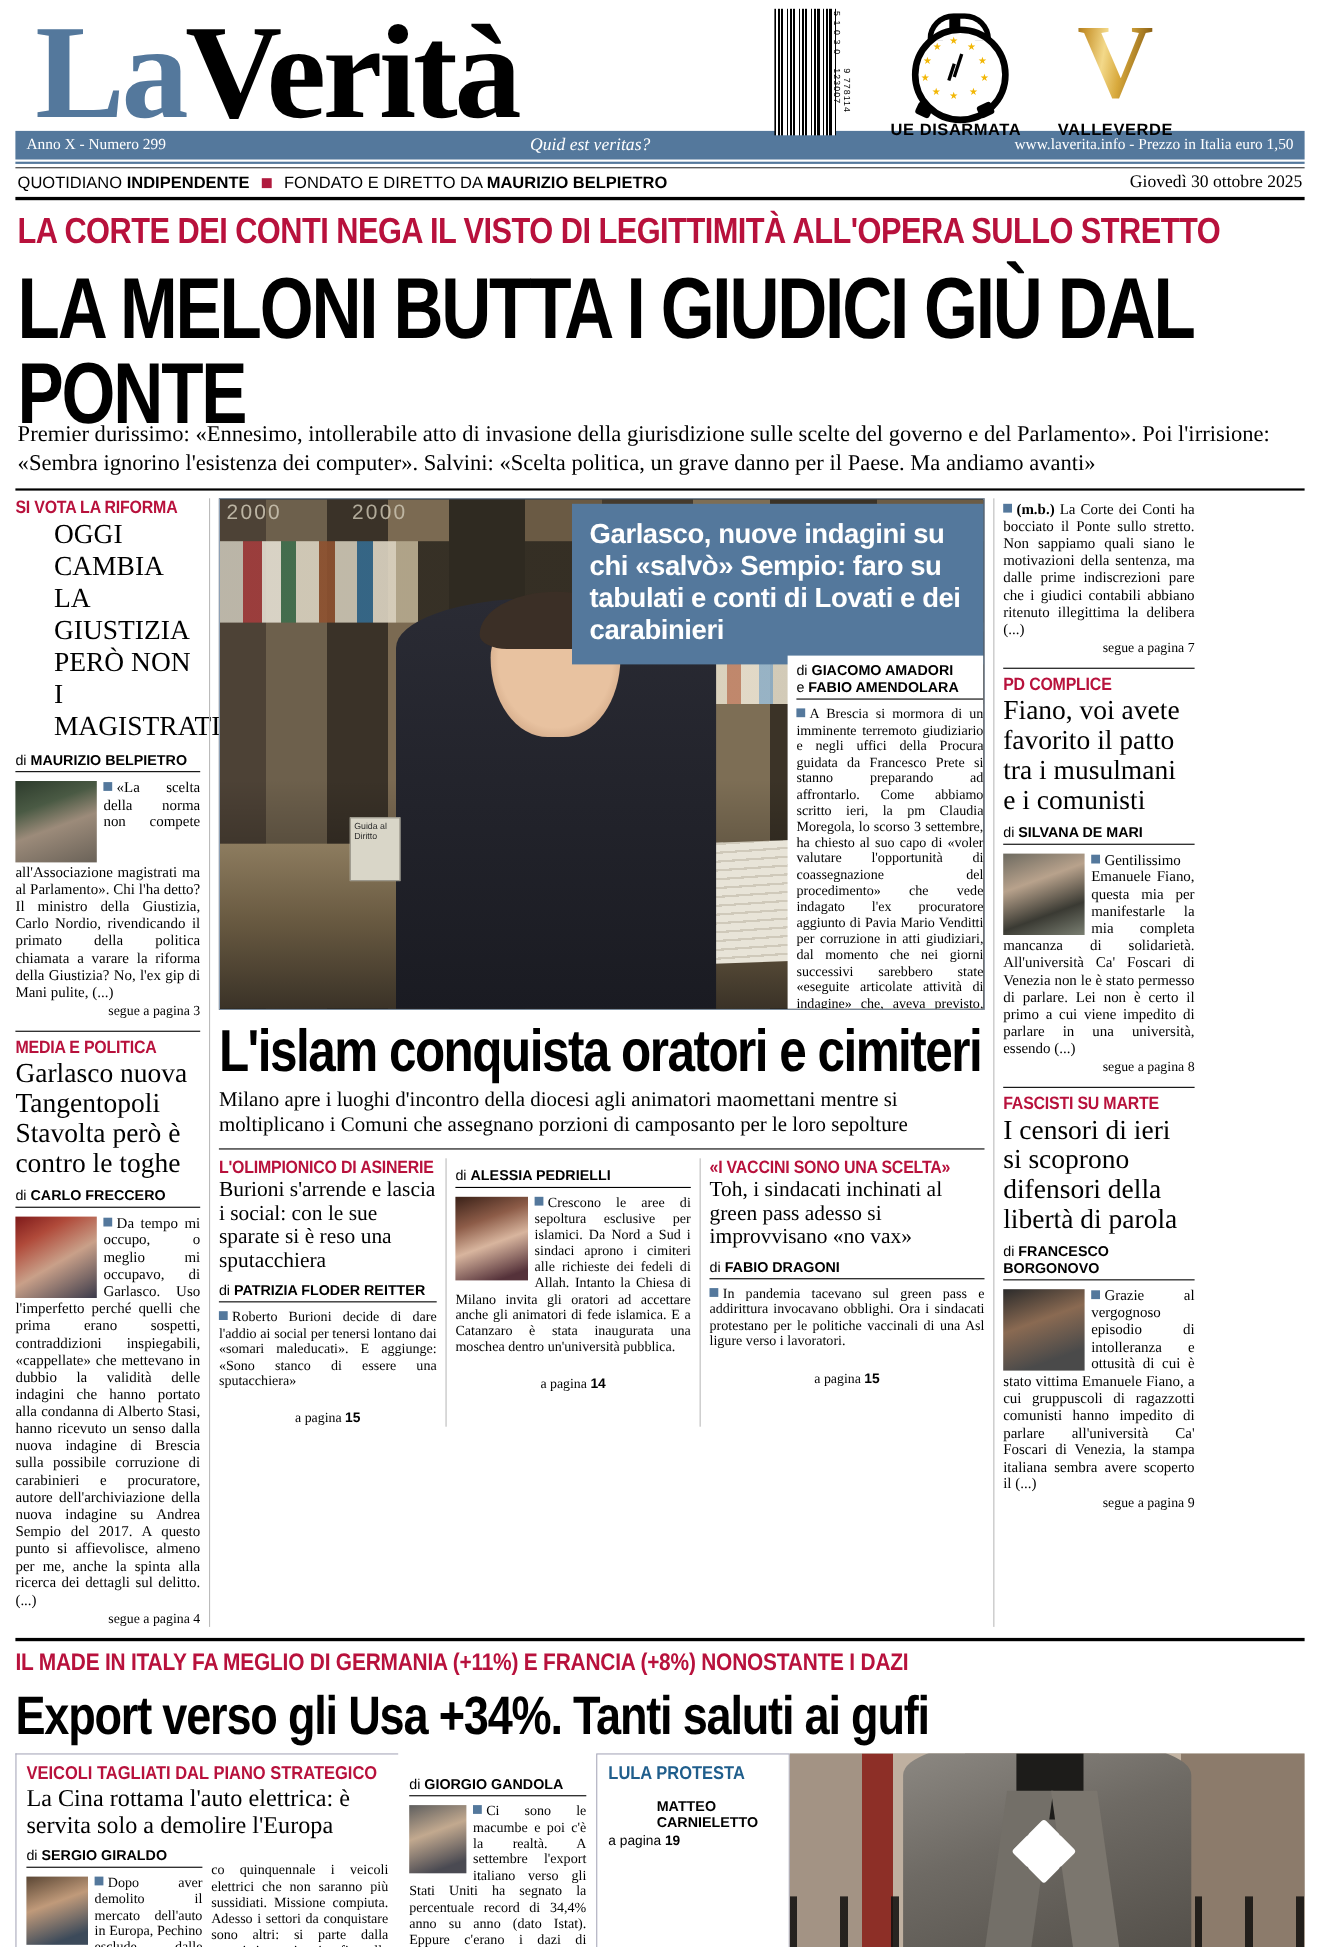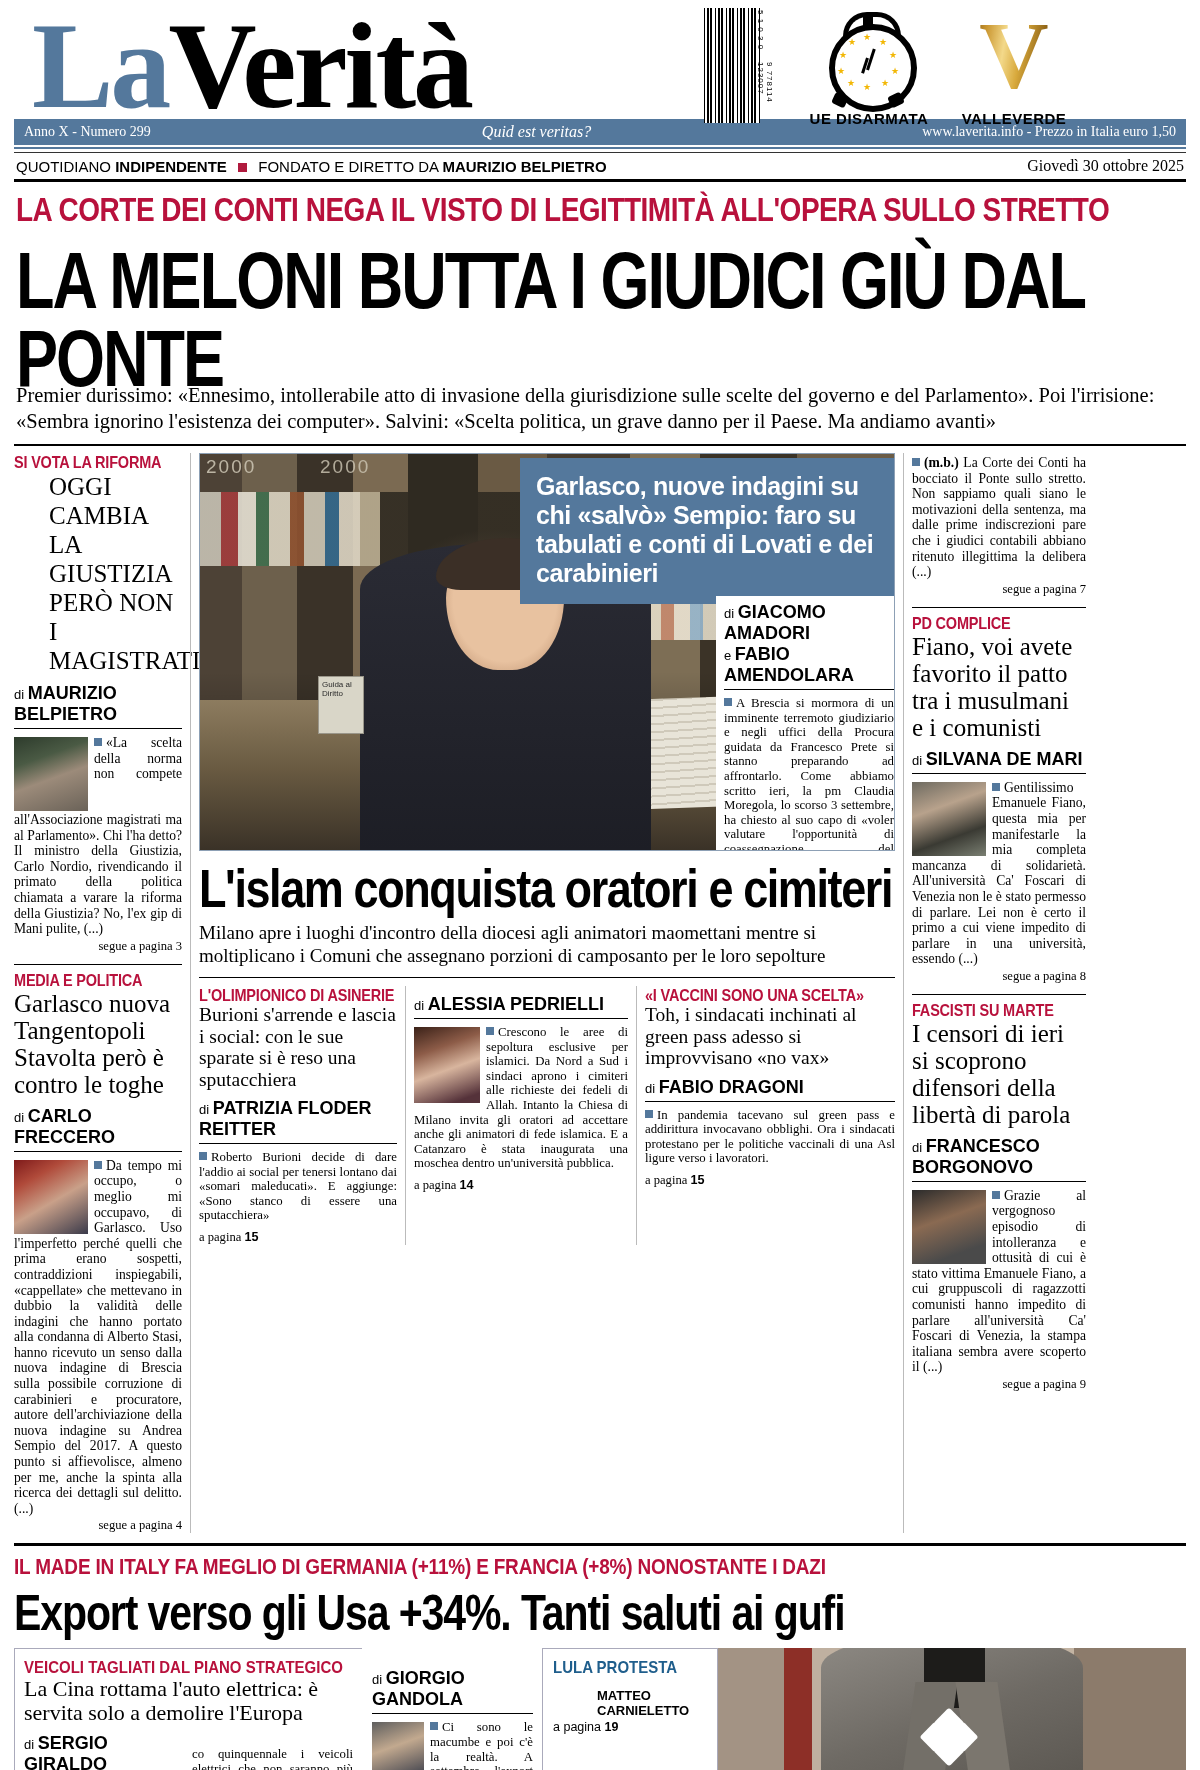--- a/index.html
+++ b/index.html
@@ -70,37 +70,37 @@
   .cols{display:flex;gap:0;margin-top:7px;}
   .colL{width:176px;flex:0 0 176px;padding-right:8px;box-sizing:border-box;}
   .colC{width:714px;flex:0 0 714px;padding:0 8px;box-sizing:border-box;border-left:1px solid #bbb;border-right:1px solid #bbb;}
   .colR{width:182px;flex:0 0 182px;padding-left:8px;box-sizing:border-box;}
   .kicker{color:#b8113c;font-family:"Liberation Sans",sans-serif;font-weight:bold;font-size:14.5px;
     letter-spacing:-0.2px;transform:scaleY(1.12);transform-origin:left top;}
   .hl-serif{font-family:"Liberation Serif",serif;font-size:25px;line-height:27px;margin-top:3px;}
   .hl-serif.big{font-size:25px;line-height:29px;margin-left:35px;}
   .byline{font-family:"Liberation Sans",sans-serif;font-size:13px;margin-top:8px;
     border-bottom:1px solid #000;padding-bottom:3px;}
-  .byline b{font-size:18px;}
+  .byline b{font-size:13px;}
   .bodytxt{font-family:"Liberation Serif",serif;font-size:13.6px;line-height:15.6px;
     text-align:justify;margin-top:6px;}
   .bodytxt .sq{display:inline-block;width:8px;height:8px;background:#54789c;margin-right:4px;vertical-align:1px;}
   .segue{text-align:right;font-family:"Liberation Serif",serif;font-size:12.6px;margin-top:2px;}
   .portrait{float:left;width:74px;height:74px;margin:2px 6px 1px 0;
     background:#3b3b3b;}
   .portrait.belpietro{background:linear-gradient(160deg,#2d3b2c 0%,#4a5a44 30%,#9c8b7a 55%,#6a6258 100%);}
   .portrait.freccero{background:linear-gradient(150deg,#7e1a1a 0%,#b04a3a 25%,#c9a089 55%,#3a3a4a 100%);}
   .portrait.demari{background:linear-gradient(160deg,#6d6a60 0%,#b8a28c 35%,#3a3a33 70%,#7a7f72 100%);}
   .portrait.borgonovo{background:linear-gradient(160deg,#2b2b2b 0%,#8a6a52 40%,#4a4a4a 80%);}
   .portrait.pedrielli{background:linear-gradient(160deg,#3a2118 0%,#8d5c48 30%,#d8b59e 55%,#55323a 90%);}
   .portrait.giraldo{background:linear-gradient(160deg,#5a4634 0%,#c09a7a 40%,#3c4a5a 85%);}
   .portrait.gandola{background:linear-gradient(160deg,#5e5e5e 0%,#c2a98f 40%,#4a4a52 85%);}
   hr.sep{border:none;border-top:1px solid #000;margin:10px 0 6px 0;}
   
-  .photoWrap{position:relative;width:100%;height:398px;border:1px solid #8da0b5;box-sizing:border-box;
+  .photoWrap{position:relative;width:100%;height:465px;border:1px solid #8da0b5;box-sizing:border-box;
     background:#000000;overflow:hidden;}
   .photo-bg{position:absolute;inset:0;
     background:
       linear-gradient(180deg,rgba(0,0,0,0) 55%, rgba(0,0,0,.65) 100%),
       radial-gradient(ellipse at 42% 34%, #d9b394 0 8%, rgba(217,179,148,0) 16%),
       linear-gradient(90deg,#4d4236 0 6%, #6d604c 6% 14%, #3a3228 14% 22%, #7b6a52 22% 30%, #2f2a21 30% 40%, #6a5a44 40% 50%, #453b2e 50% 62%, #7d6e55 62% 72%, #3b3327 72% 86%, #6b5c46 86% 100%);
   }
   .photo-books{position:absolute;left:0;top:38px;width:100%;height:74px;
     background:linear-gradient(90deg,#c7c2b4 0 3%,#a33d3d 3% 5.5%,#e4dfd2 5.5% 8%,#3f6e4d 8% 10%,#d9d2c0 10% 13%,#8f5230 13% 15%,#cfc8b6 15% 18%,#356b8f 18% 20%,#ded6c4 20% 23%,#b5a98e 23% 26%,#2f2a21 26% 100%);opacity:.9;}
   .photo-books2{position:absolute;right:0;top:120px;width:46%;height:66px;
@@ -130,21 +130,21 @@
   
   .islam-head{font-family:"Liberation Sans",sans-serif;font-weight:bold;font-size:45px;
     line-height:46px;letter-spacing:-1.4px;margin-top:10px;transform:scaleY(1.2);transform-origin:left top;}
   .islam-deck{font-family:"Liberation Serif",serif;font-size:19px;line-height:23px;margin-top:14px;}
   .subgrid{display:flex;margin-top:10px;border-top:1px solid #000;padding-top:8px;gap:0;}
   .sub1{width:206px;flex:0 0 206px;padding-right:8px;box-sizing:border-box;}
   .sub2{width:232px;flex:0 0 232px;padding:0 8px;box-sizing:border-box;border-left:1px solid #bbb;border-right:1px solid #bbb;}
   .sub3{width:258px;flex:0 0 258px;padding-left:8px;box-sizing:border-box;}
   .hl-small{font-family:"Liberation Serif",serif;font-size:19.5px;line-height:21.5px;margin-top:2px;}
   .bodytxt.sm{font-size:12.8px;line-height:14.6px;}
-  .pagina{text-align:left;font-family:"Liberation Serif",serif;font-size:12.6px;margin-top:7px;}
+  .pagina{text-align:center;font-family:"Liberation Serif",serif;font-size:12.6px;margin-top:19px;}
   .pagina b{font-family:"Liberation Sans",sans-serif;}
   
   .bandrule{height:3px;background:#000;margin-top:10px;}
   .kicker-bot{color:#b8113c;font-family:"Liberation Sans",sans-serif;font-weight:bold;font-size:19px;
     padding-top:7px;transform:scaleY(1.15);transform-origin:left top;letter-spacing:-0.2px;}
   .bothead{font-family:"Liberation Sans",sans-serif;font-weight:bold;font-size:41px;
     letter-spacing:-1.1px;margin-top:11px;transform:scaleY(1.2);transform-origin:left top;}
   .botgrid{display:flex;margin-top:15px;gap:0;}
   .b1{width:348px;flex:0 0 348px;padding-right:9px;box-sizing:border-box;border:1px solid #aab;
     border-right:none;padding:8px 9px 6px 9px;}

